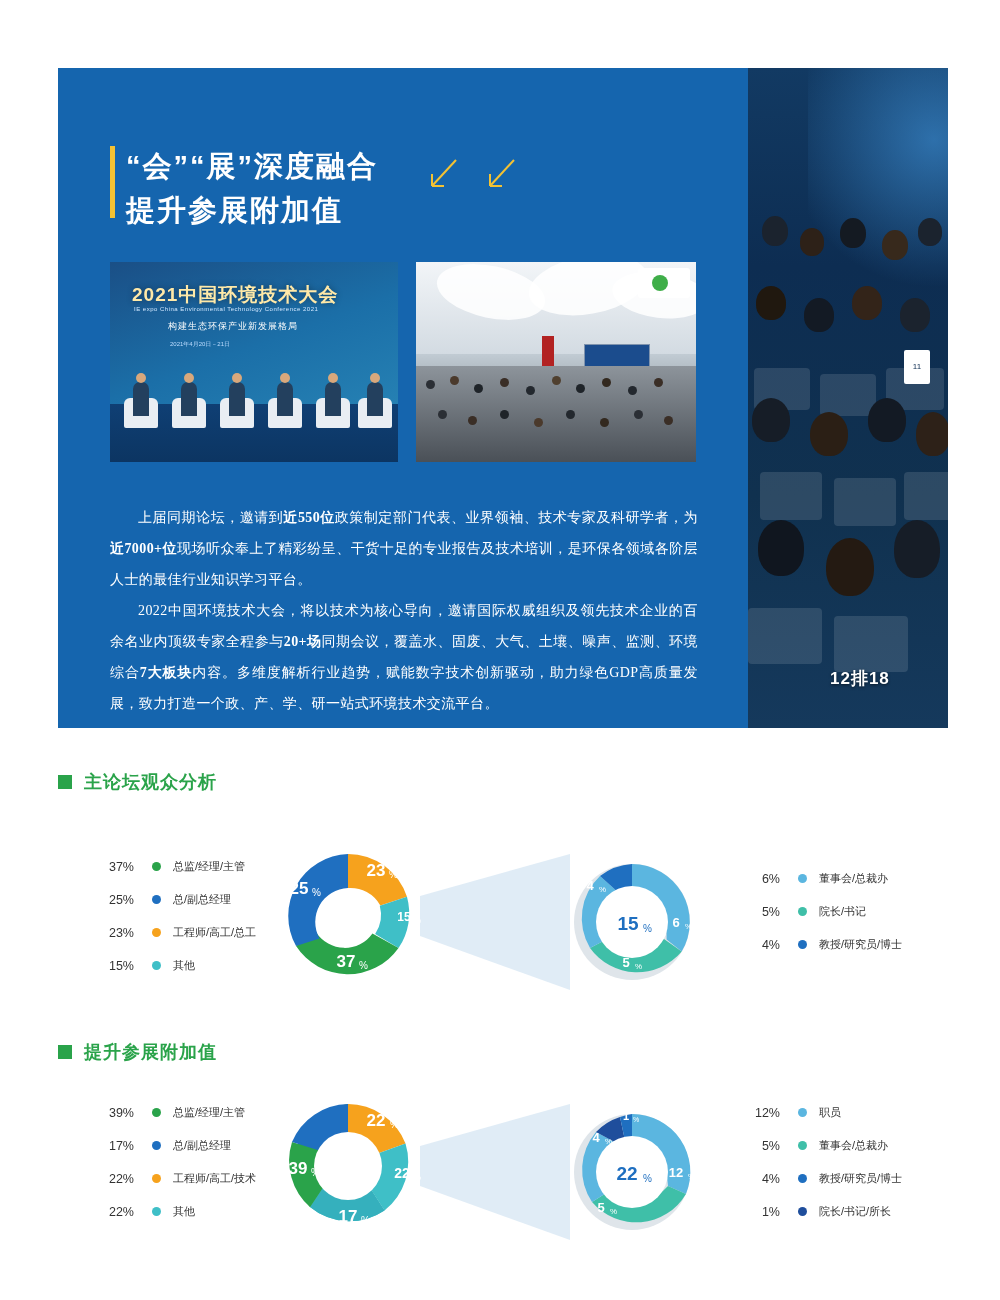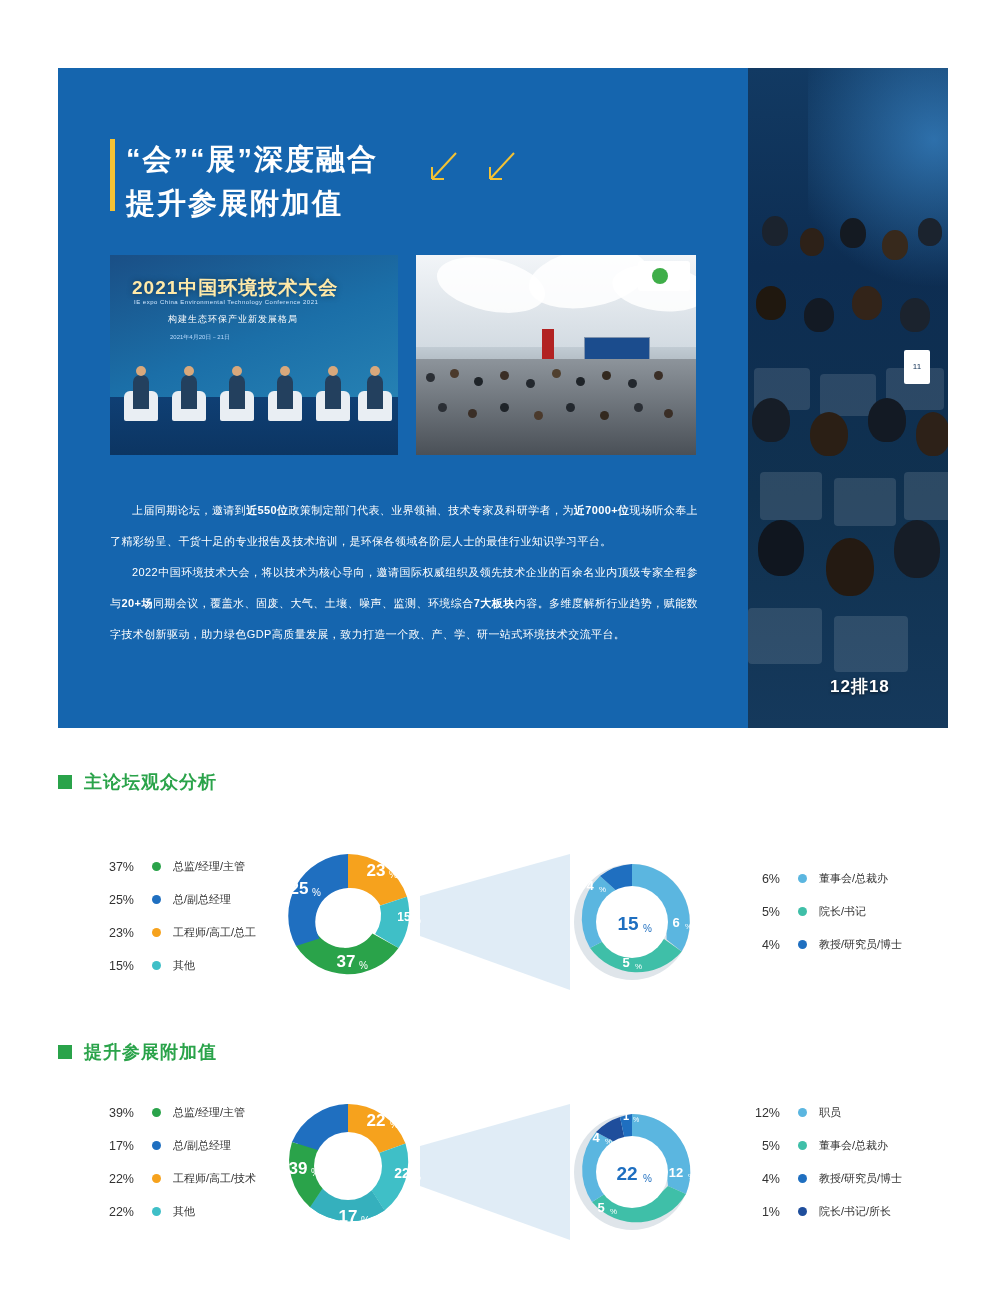--- a/index.html
+++ b/index.html
@@ -26,21 +26,21 @@
     position: absolute;
     left: 58px;
     top: 68px;
     width: 890px;
     height: 660px;
     background: #1565ae;
     overflow: hidden;
   }
   .hero-left {
     position: absolute;
-    left: 0; top: 9px;
+    left: 0; top: 16px;
     width: 690px; height: 584px;
   }
   .title-bar {
     position: absolute;
     left: 52px;
     top: 62px;
     width: 5px;
     height: 72px;
     background: #f4c233;
   }
@@ -214,21 +214,21 @@
     position: absolute;
     border-radius: 50% 50% 45% 45%;
   }
   .hr-seat {
     position: absolute;
     background: rgba(255,255,255,.12);
     border-radius: 4px;
   }
   .hr-sign {
     position: absolute;
-    left: 82px; bottom: 30px;
+    left: 82px; bottom: 38px;
     color: #ffffff;
     font-size: 17px;
     font-weight: bold;
     letter-spacing: 1px;
     text-shadow: 0 1px 3px rgba(0,0,0,.6);
   }
   .hr-tag {
     position: absolute;
     right: 18px; top: 282px;
     width: 26px; height: 34px;
@@ -240,24 +240,25 @@
     line-height: 34px;
   }
 
   
   .hero-text {
     position: absolute;
     left: 52px;
     top: 418px;
     width: 588px;
     color: #ffffff;
-    font-size: 11px;
+    font-size: 14px;
     line-height: 31px;
     letter-spacing: .4px;
     text-align: justify;
+    font-family: Liberation Serif, serif;
   }
   .hero-text p { margin: 0 0 0 0; text-indent: 2em; }
   .hero-text b { font-weight: bold; }
 
   
   .section-head {
     position: absolute;
     display: flex;
     align-items: center;
     justify-content: center;

